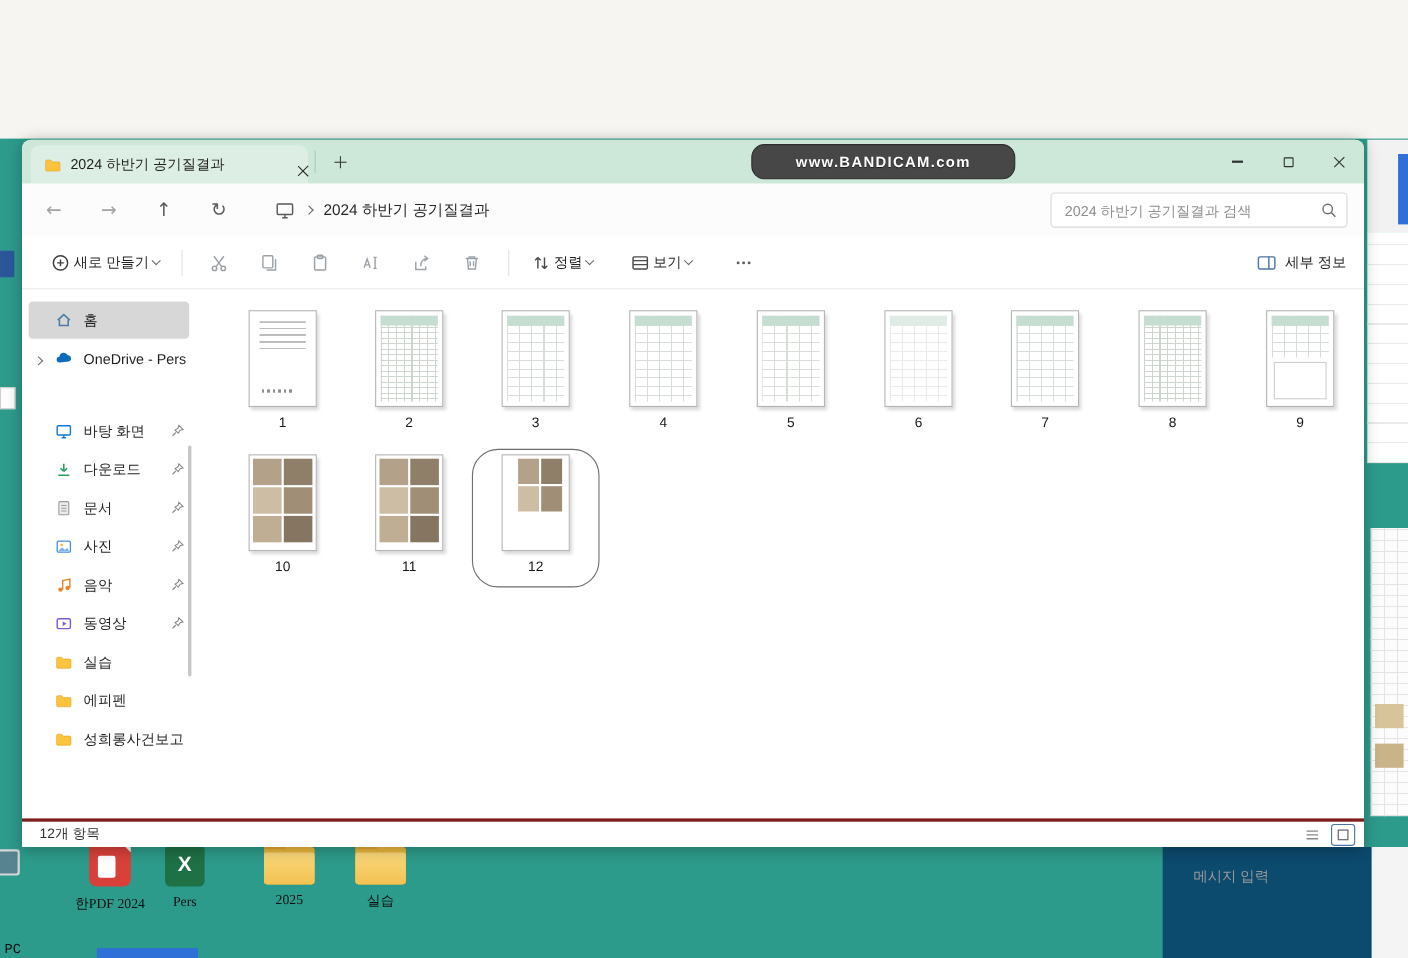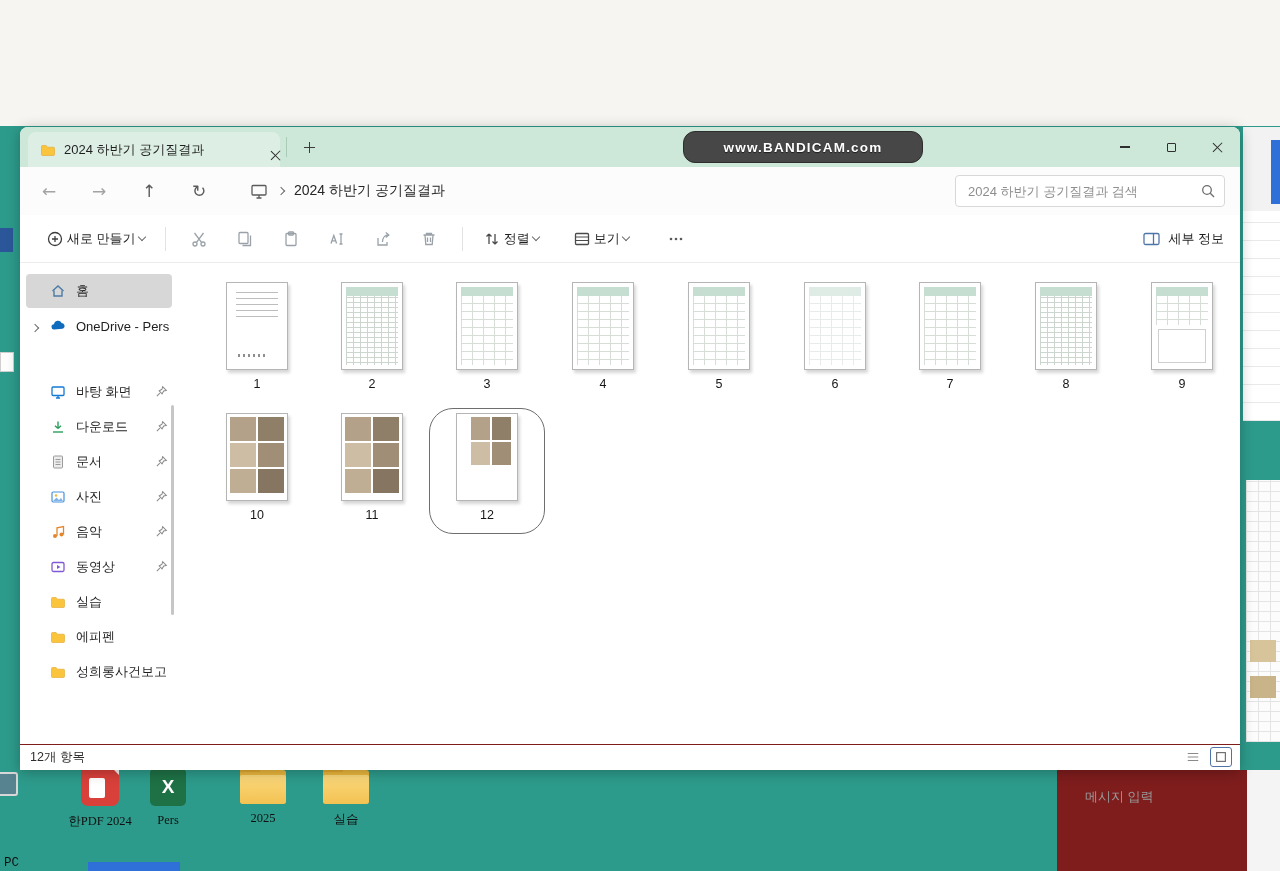--- a/index.html
+++ b/index.html
@@ -103,21 +103,21 @@
       linear-gradient(#ccbda4,#ccbda4), linear-gradient(#a08f76,#a08f76),
       linear-gradient(#bfae93,#bfae93), linear-gradient(#867661,#867661);
     background-repeat:no-repeat;
     background-size:26px 24px;
     background-position:0 0,28px 0,0 26px,28px 26px,0 52px,28px 52px; }
   .thumb[data-kind="photo-split"] .page::before { left:14px; width:42px; height:50px;
     background-size:19px 23px;
     background-position:0 0,21px 0,0 25px,21px 25px,-99px -99px,-99px -99px; }
 
   .statusbar { position:absolute; left:0; right:0; bottom:0; height:26px; background:#fff;
-    border-top:1px solid #7f1d1d; display:flex; align-items:center; padding-left:10px; }
+    border-top:3px solid #7f1d1d; display:flex; align-items:center; padding-left:16px; }
   .status-count { font-size:12.5px; color:#2e2e2e; }
   .status-views { position:absolute; right:8px; top:2px; display:flex; gap:6px; align-items:center; }
   .view-toggle { width:22px; height:20px; display:flex; align-items:center; justify-content:center; border:1px solid transparent; border-radius:3px; }
   .view-toggle.active { border-color:#4c74a6; }
 
   
   .bandicam { position:absolute; left:683px; top:131px; width:240px; height:32px; background:#474747;
     border:1px solid #2d2d2d; border-radius:12px; display:flex; align-items:center; justify-content:center;
     color:#fff; font-weight:bold; font-size:13.5px; letter-spacing:1.2px; z-index:40;
     text-shadow:0 1px 1px rgba(0,0,0,.6); }
@@ -152,21 +152,21 @@
   .rp-mid { position:absolute; left:1243px; top:211px; width:37px; height:210px; background:#fff;
     background-image:repeating-linear-gradient(0deg,#e9e9e9 0 1px, transparent 1px 18px); }
   .rp-low { position:absolute; left:1246px; top:480px; width:34px; height:262px; background:#fcfcfc;
     background-image:
       linear-gradient(#d8c49a,#d8c49a), linear-gradient(#c9b489,#c9b489),
       repeating-linear-gradient(0deg,#e4e4e4 0 1px, transparent 1px 10px),
       repeating-linear-gradient(90deg,#e4e4e4 0 1px, transparent 1px 12px);
     background-repeat:no-repeat,no-repeat,repeat,repeat;
     background-size:26px 22px,26px 22px,100% 100%,100% 100%;
     background-position:4px 160px,4px 196px,0 0,0 0; }
-  .msg-panel { position:absolute; left:1057px; top:770px; width:190px; height:101px; background:#7f1d1d;
+  .msg-panel { position:absolute; left:1057px; top:770px; width:190px; height:101px; background:#0c4a6e;
     padding:18px 0 0 28px; }
   .msg-text { font-size:13px; color:#9a9a9a; }
   .br-white { position:absolute; left:1247px; top:770px; width:33px; height:101px; background:#f4f4f4; }
 
   svg { display:block; }
 </style>
 </head>
 <body>
 
 <div class="top-strip"></div>

